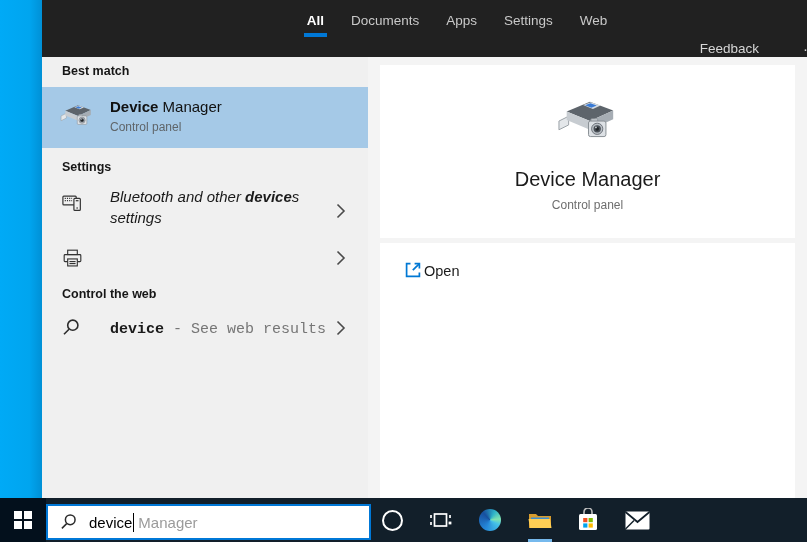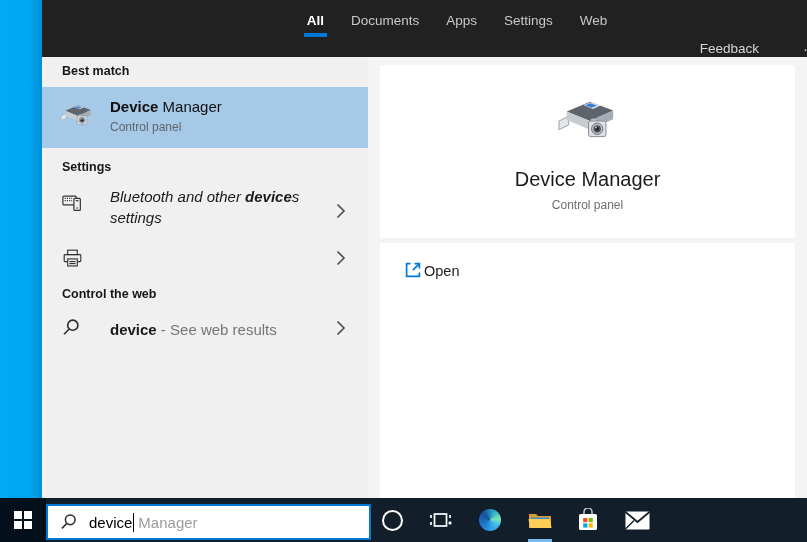--- a/index.html
+++ b/index.html
@@ -185,21 +185,21 @@
     </span>
     <span class="chev" style="position:absolute;top:5px;">
       <svg width="10" height="16" viewBox="0 0 10 16">
           <use href="#chevron-right"></use>
         </svg>
     </span>
   </div>
 
   <div class="section-header" style="left:62px;top:287px;">Control the web</div>
 
-  <div class="row list-row" style="top:313px;height:30px;">
+  <div class="row list-row" style="top:313px;height:30px;font-family:Liberation Mono, monospace;">
     <span class="li-icon" style="top:5px;">
       <svg width="19" height="19" viewBox="0 0 19 19">
           <use href="#magnifier"></use>
         </svg>
     </span>
     <span class="li-text" style="top:6px;"><span class="b">device</span><span style="color:#767676;"> - See web results</span></span>
     <span class="chev" style="position:absolute;top:7px;">
       <svg width="10" height="16" viewBox="0 0 10 16">
           <use href="#chevron-right"></use>
         </svg>

